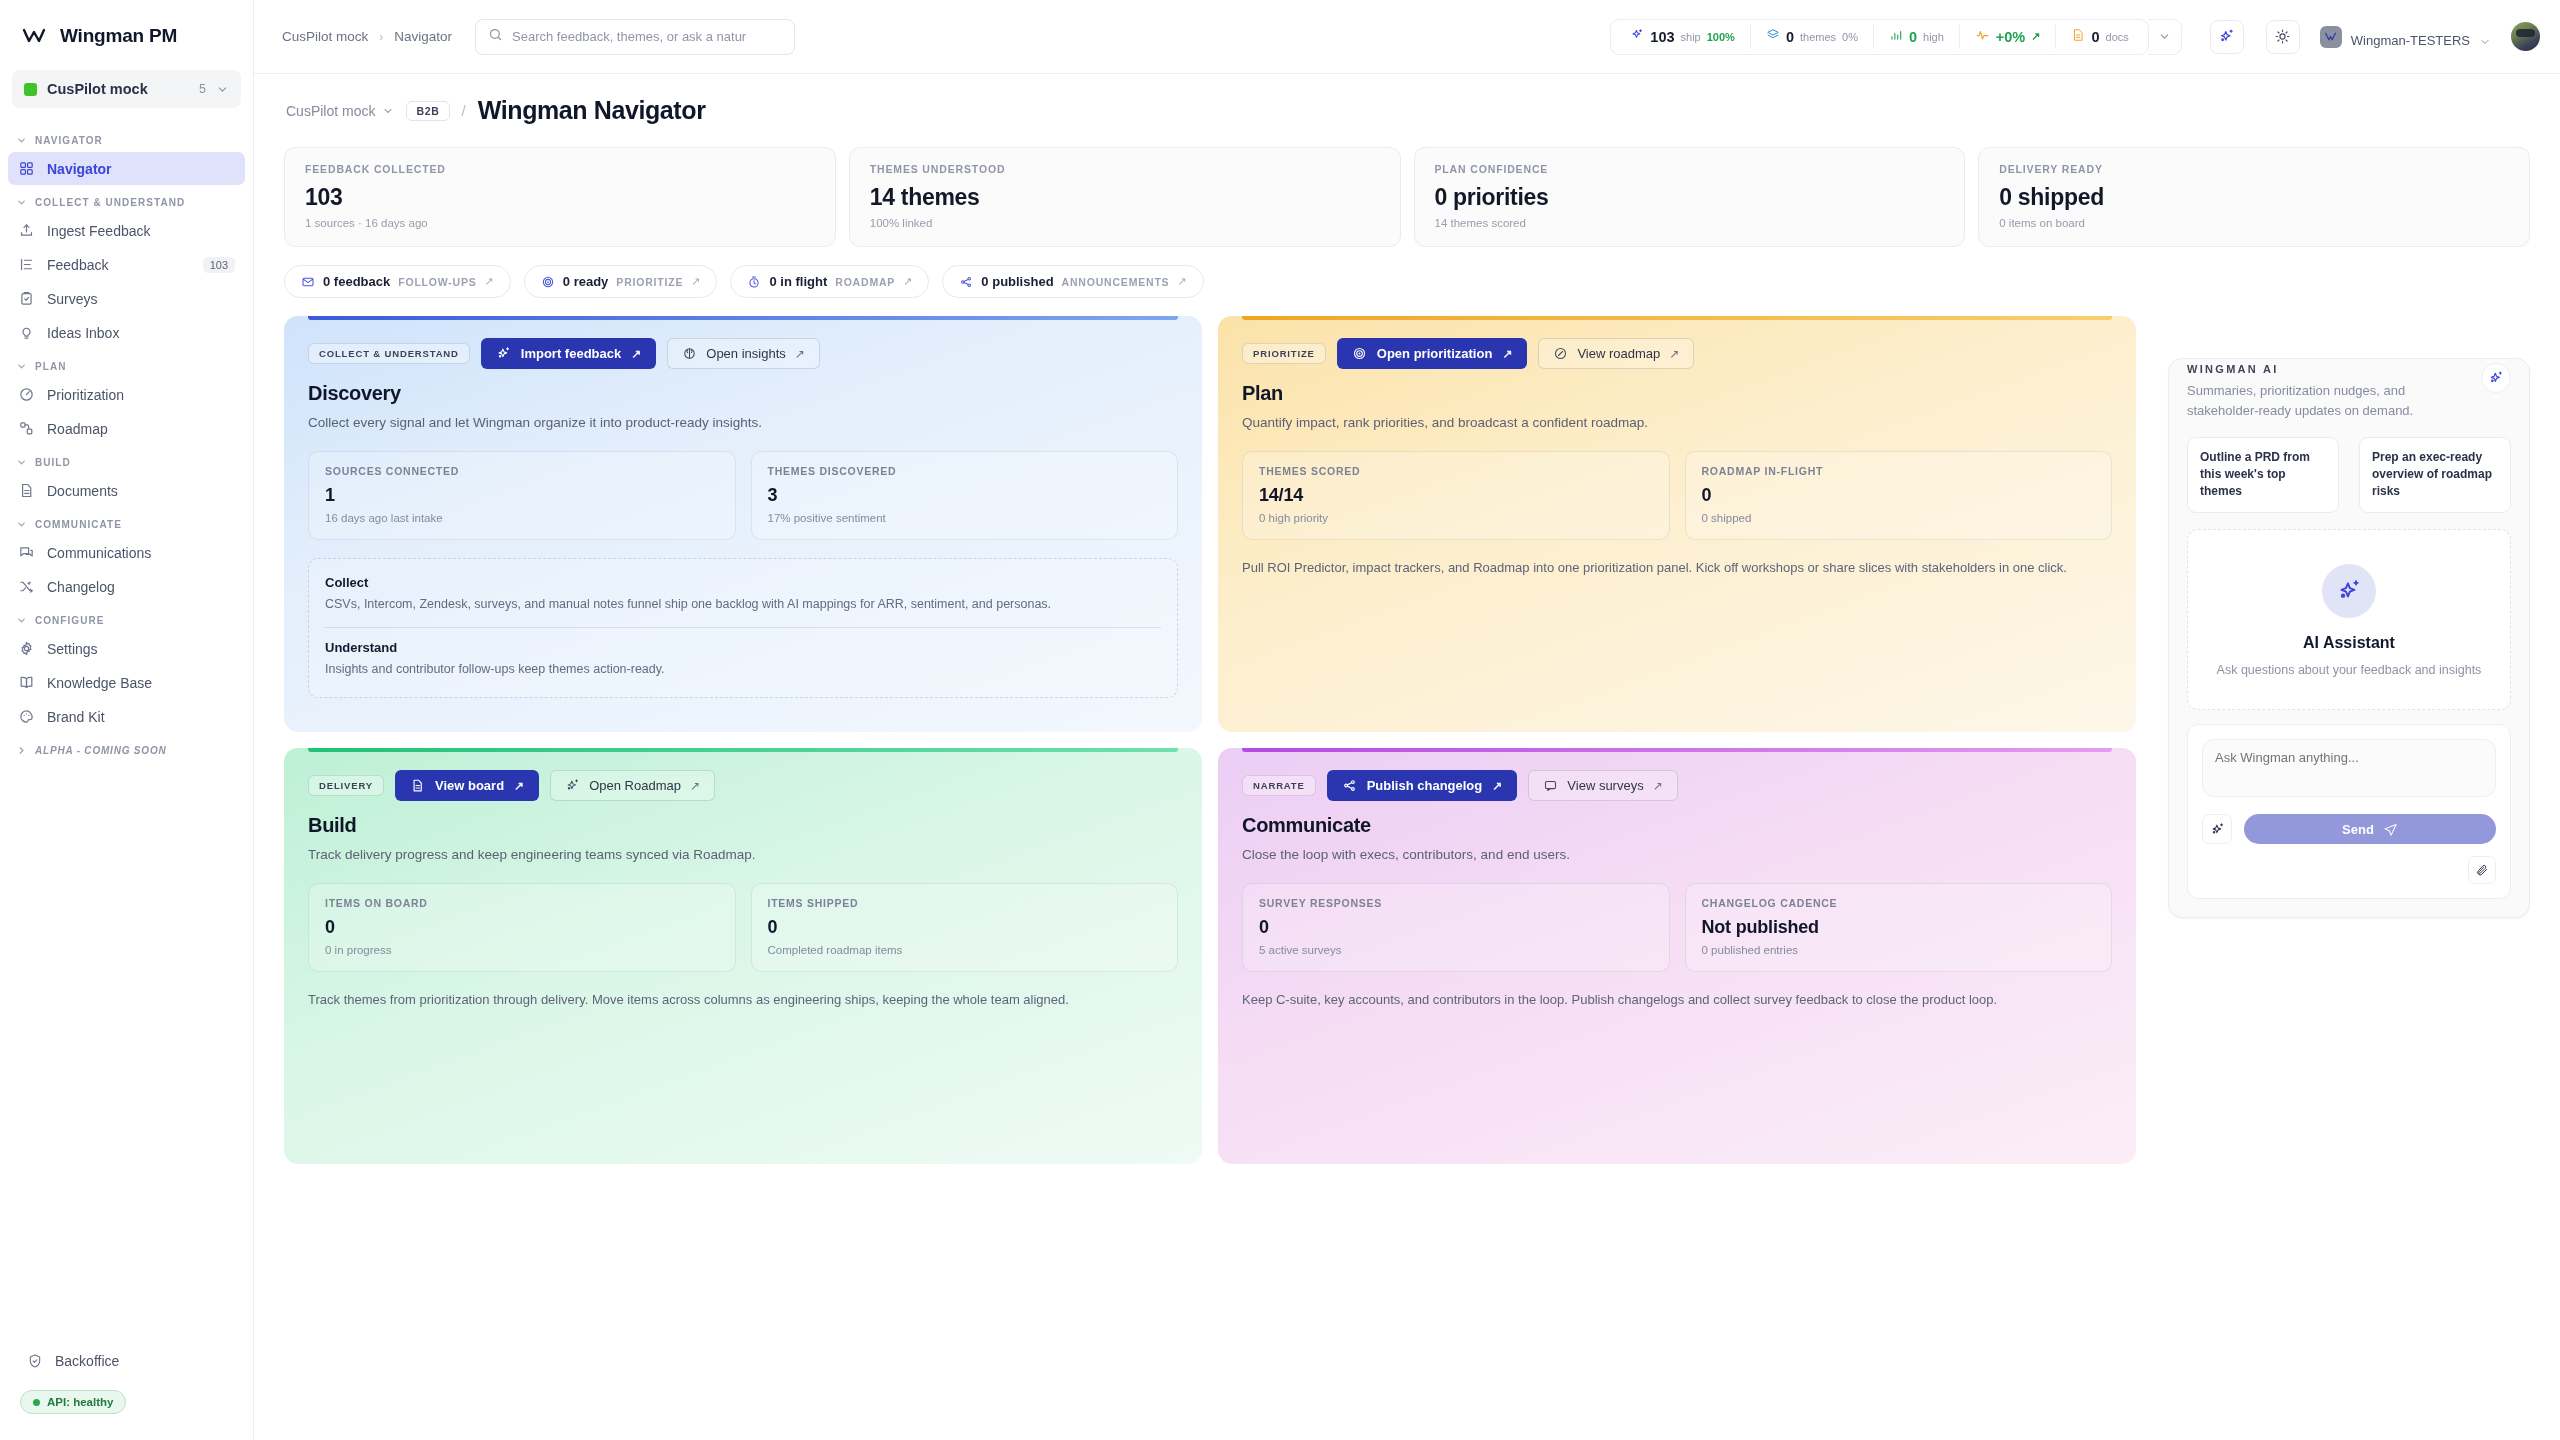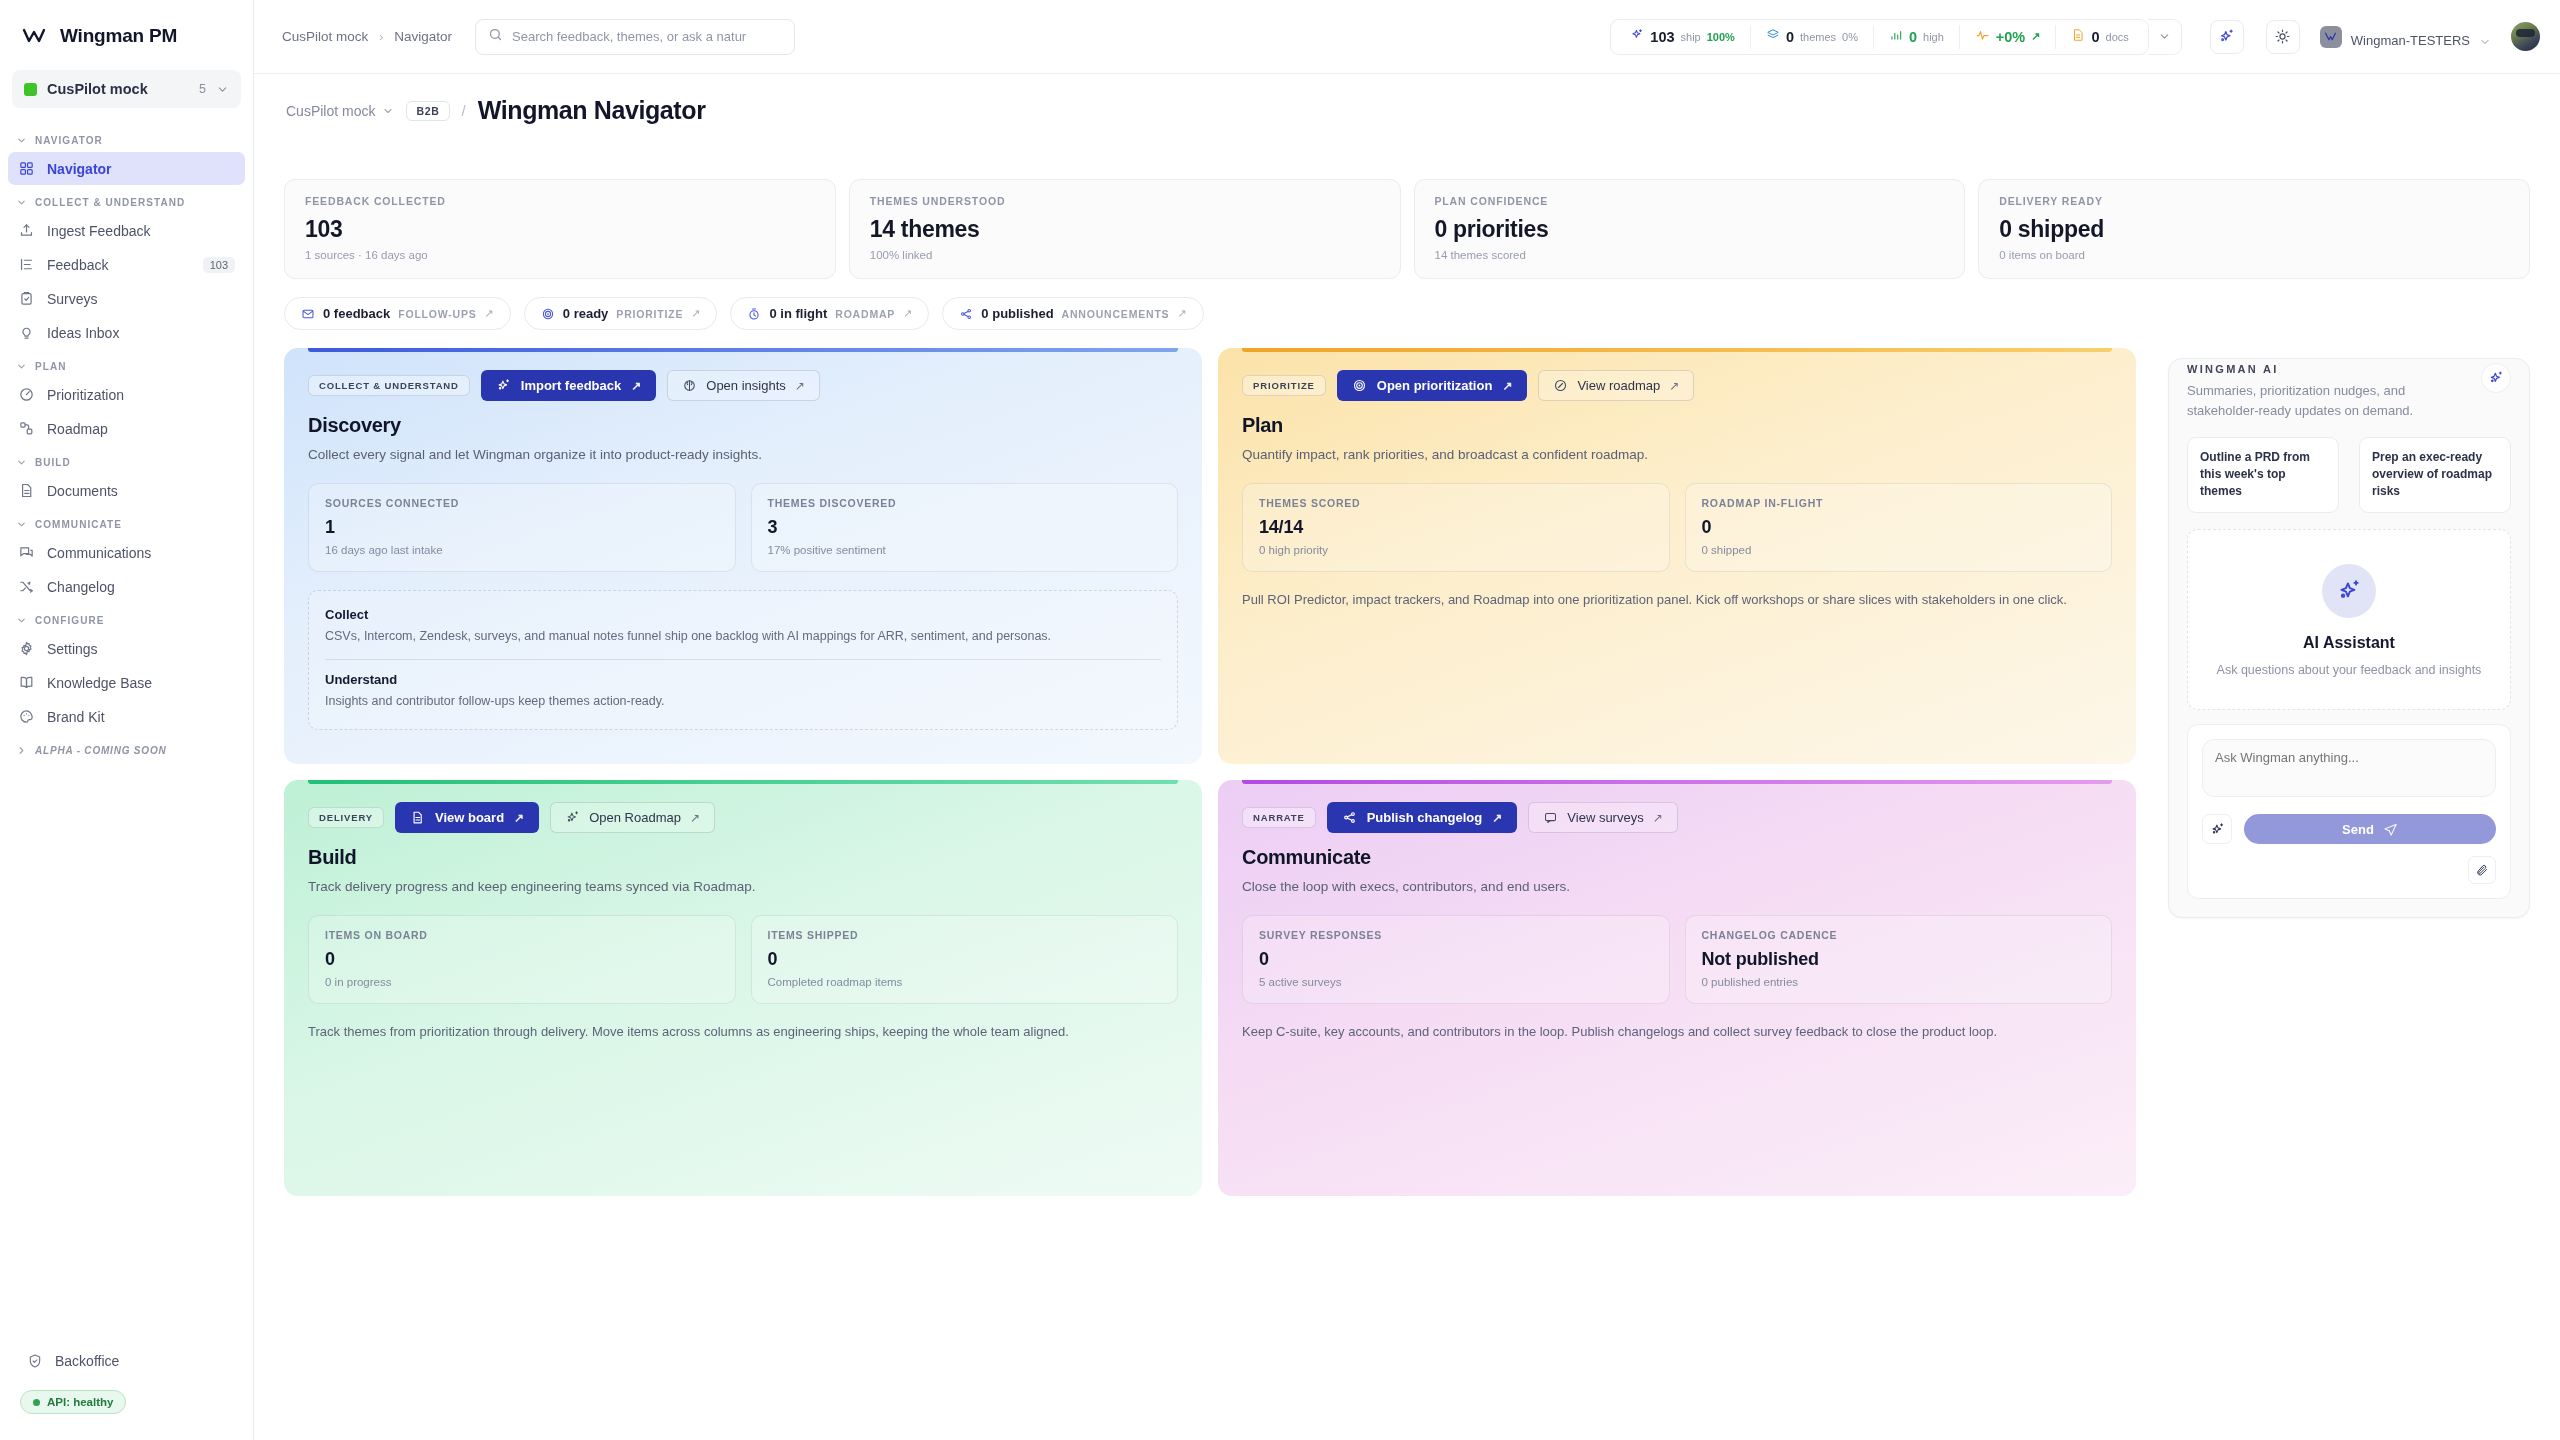--- a/index.html
+++ b/index.html
@@ -136,21 +136,20 @@
     border: 1px solid #e2e4ea; border-radius: 6px; padding: 3px 9px;
     font-size: 10.5px; font-weight: 700; letter-spacing: .7px; color: #3d4357;
   }
   .ph-slash { color: #b9bdc9; font-size: 15px; }
   .page-title { font-size: 25px; font-weight: 700; letter-spacing: -.4px; color: #11162a; }
 
   .kpis { display: flex; gap: 13px; margin-bottom: 18px; }
   .kpi {
     flex: 1; border: 1px solid #ebecf1; border-radius: 11px; background: #fbfbfc;
     padding: 15px 20px 17px 20px;
-    margin-top: 32px;
   }
   .kpi-label { font-size: 10.5px; letter-spacing: .85px; color: #8f95a6; font-weight: 600; text-transform: uppercase; }
   .kpi-value { font-size: 23px; font-weight: 700; color: #131828; margin: 9px 0 6px 0; letter-spacing: -.3px; }
   .kpi-sub { font-size: 11.5px; color: #979dad; }
 
   .pills { display: flex; gap: 13px; margin-bottom: 18px; }
   .pill {
     display: inline-flex; align-items: center; gap: 8px; height: 33px; padding: 0 16px;
     border: 1px solid #e8e9ef; border-radius: 999px; background: #fff; cursor: pointer;
   }

